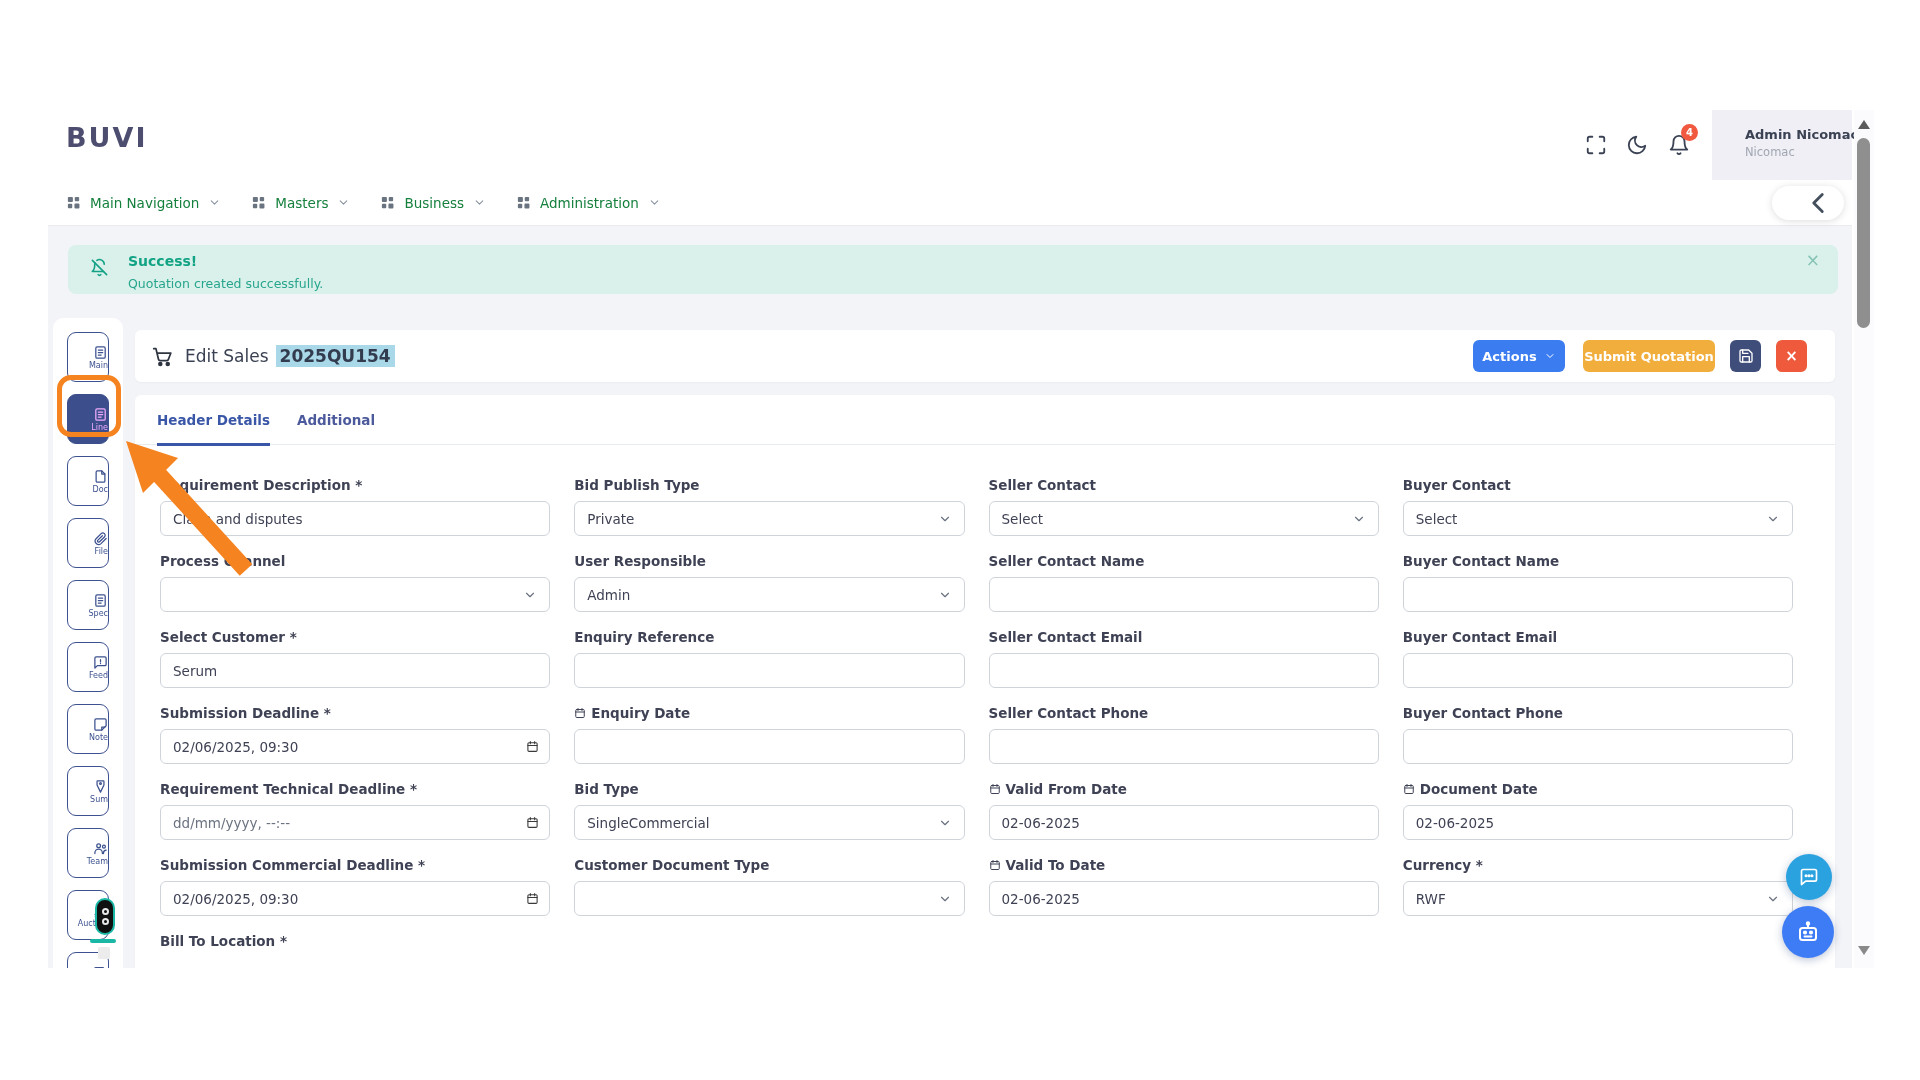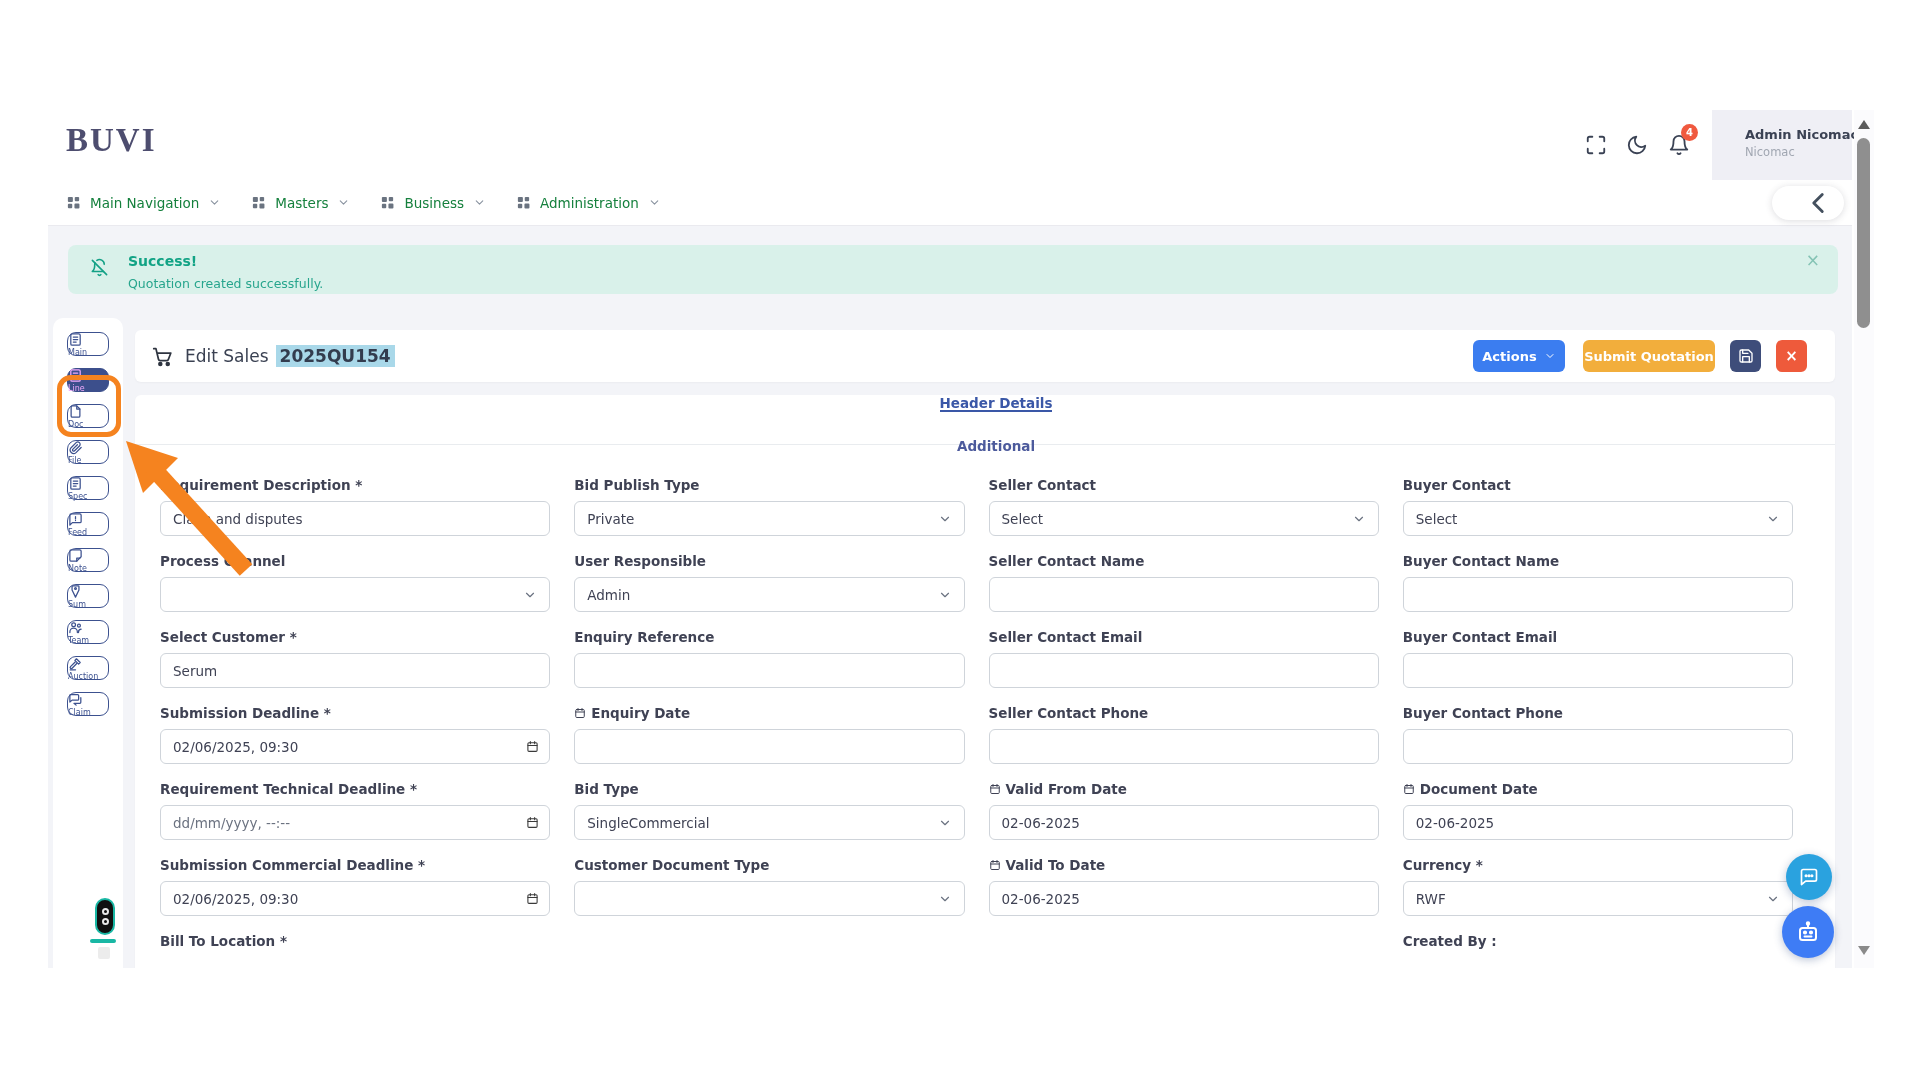--- a/index.html
+++ b/index.html
@@ -2,21 +2,21 @@
 <html><head>
 <meta charset="utf-8">
 <style>
   * { margin:0; padding:0; box-sizing:border-box; }
   html,body { width:1920px; height:1080px; background:#ffffff; overflow:hidden;
     font-family:"DejaVu Sans","Liberation Sans",sans-serif; }
   .abs { position:absolute; }
 
   
   #topbar { left:48px; top:110px; width:1804px; height:70px; background:#fff; }
-  #logo { left:18px; top:12px; font-size:33px; font-weight:800; letter-spacing:2px; color:#4d4d6f;font-family:Liberation Serif, serif; }
+  #logo { left:18px; top:12px; font-size:27px; font-weight:800; letter-spacing:2px; color:#4d4d6f; }
   .tb-icon { top:24px; width:22px; height:22px; color:#3a4254; cursor:pointer; }
   #fullscreen-btn { left:1537px; }
   #moon-btn { left:1578px; }
   #bell-btn { left:1620px; }
   #bell-badge { left:1633px; top:14px; width:17px; height:17px; background:#f0593f; border-radius:50%;
     color:#fff; font-size:10px; font-weight:700; display:flex; align-items:center; justify-content:center; }
   #user-chip { left:1664px; top:0; width:140px; height:70px; background:#efeff5; padding:17px 8px 0 33px; }
   #user-name { font-size:13px; font-weight:700; color:#3b4254; white-space:nowrap; }
   #user-org { font-size:11.5px; color:#a0a6b1; margin-top:3px; }
 
@@ -35,22 +35,22 @@
   
   #alert { left:20px; top:19px; width:1770px; height:49px; background:#d9f1ea; border-radius:8px; }
   #alert-icon { left:22px; top:13px; width:19px; height:19px; color:#14a186; }
   #alert-title { left:60px; top:8px; font-size:14px; font-weight:700; color:#12a385; }
   #alert-msg { left:60px; top:31px; font-size:12.5px; color:#27a58d; }
   #alert-close { right:18px; top:5px; font-size:17px; color:#84c3b4; cursor:pointer; }
 
   
   #sidebar { left:5px; top:92px; width:70px; height:650px; background:#fff; border-radius:10px 10px 0 0;
     display:flex; flex-direction:column; align-items:center; padding-top:14px; gap:12px; }
-  .side-btn { width:42px; height:24px; border:1.5px solid #3c518f; border-radius:9px; background:#fff;
-    color:#3c518f; display:flex; flex-direction:column; align-items:flex-start; justify-content:center; cursor:pointer; flex:0 0 auto; }
+  .side-btn { width:42px; height:50px; border:1.5px solid #3c518f; border-radius:9px; background:#fff;
+    color:#3c518f; display:flex; flex-direction:column; align-items:flex-end; justify-content:center; cursor:pointer; flex:0 0 auto; }
   .side-btn svg { width:15px; height:15px; }
   .side-btn .side-label { font-size:8px; margin-top:1px; font-weight:500; letter-spacing:0; }
   .side-btn.active { background:#3c4f8c; border-color:#3c4f8c; color:#f0abfc; }
 
   
   #annotation-box { left:9px; top:149px; width:64px; height:62px; border:5px solid #f5831f; border-radius:14px; z-index:7; pointer-events:none; }
   #annotation-arrow { left:76px; top:213px; width:132px; height:142px; z-index:7; pointer-events:none; }
 
   
   #page-card { left:87px; top:104px; width:1700px; height:52px; background:#fff; border-radius:6px;
@@ -64,21 +64,21 @@
   #actions-btn { width:92px; background:#3b7df0; gap:7px; margin-right:3px; }
   #actions-btn svg { width:12px; height:12px; }
   #submit-btn { width:132px; background:#f2ae3c; }
   #save-btn { width:31px; background:#3e4d7a; }
   #save-btn svg { width:16px; height:16px; }
   #close-btn { width:31px; background:#ee5a3b; font-size:15px; font-weight:700; }
 
   
   #form-card { left:87px; top:169px; width:1700px; height:573px; background:#fff; border-radius:6px 6px 0 0;
     box-shadow:0 1px 2px rgba(40,40,60,.04); }
-  #tabs { height:50px; border-bottom:1px solid #e9ecef; display:flex; align-items:center; padding-left:22px; gap:27px;flex-direction:column; }
+  #tabs { height:50px; border-bottom:1px solid #e9ecef; display:flex; align-items:center; padding-left:22px; gap:27px; }
   .tab { font-size:13.5px; font-weight:700; color:#4c5a9c; height:50px; display:flex; align-items:center; cursor:pointer; position:relative; }
   .tab.active { color:#3a57a7; }
   .tab.active::after { content:""; position:absolute; left:0; right:0; bottom:-1px; height:2.5px; background:#3a57a7; }
   #form-grid { display:grid; grid-template-columns:repeat(4,1fr); column-gap:24px; row-gap:15px;
     margin:30px 42px 0 25px; }
   .field { height:61px; }
   .flabel { display:flex; align-items:center; gap:5px; height:20px; font-size:13.5px; font-weight:600; color:#3f4254; margin-bottom:6px; }
   .flabel svg { width:12px; height:12px; color:#3f4254; }
   .fbox { position:relative; height:35px; border:1px solid #cfd4da; border-radius:6px; background:#fff;
     display:flex; align-items:center; padding:0 30px 0 12px; cursor:text; }
@@ -671,25 +671,20 @@
             </span>
           </div>
         </div>
         <div class="field">
           <div class="flabel">
             <span>Bill To Location *</span>
           </div>
         </div>
         <div class="field"></div>
         <div class="field"></div>
-        <div class="field">
-          <div class="flabel">
-            <span>Created By :</span>
-          </div>
-        </div>
       </div>
   </div>
 </div>
 
 <div class="abs fab" id="chat-fab">
     <span id="chat-fab-icon" style="width: 20px; height: 20px; display: block;">
       <svg viewBox="0 0 24 24" fill="none" stroke="currentColor" stroke-width="2" stroke-linecap="round" stroke-linejoin="round" style="width:100%;height:100%;display:block">
         <path d="M21 15a2 2 0 0 1-2 2H8l-5 4V5a2 2 0 0 1 2-2h14a2 2 0 0 1 2 2z"></path>
         <circle cx="8.5" cy="10.5" r="0.9" fill="currentColor"></circle>
         <circle cx="12" cy="10.5" r="0.9" fill="currentColor"></circle>

